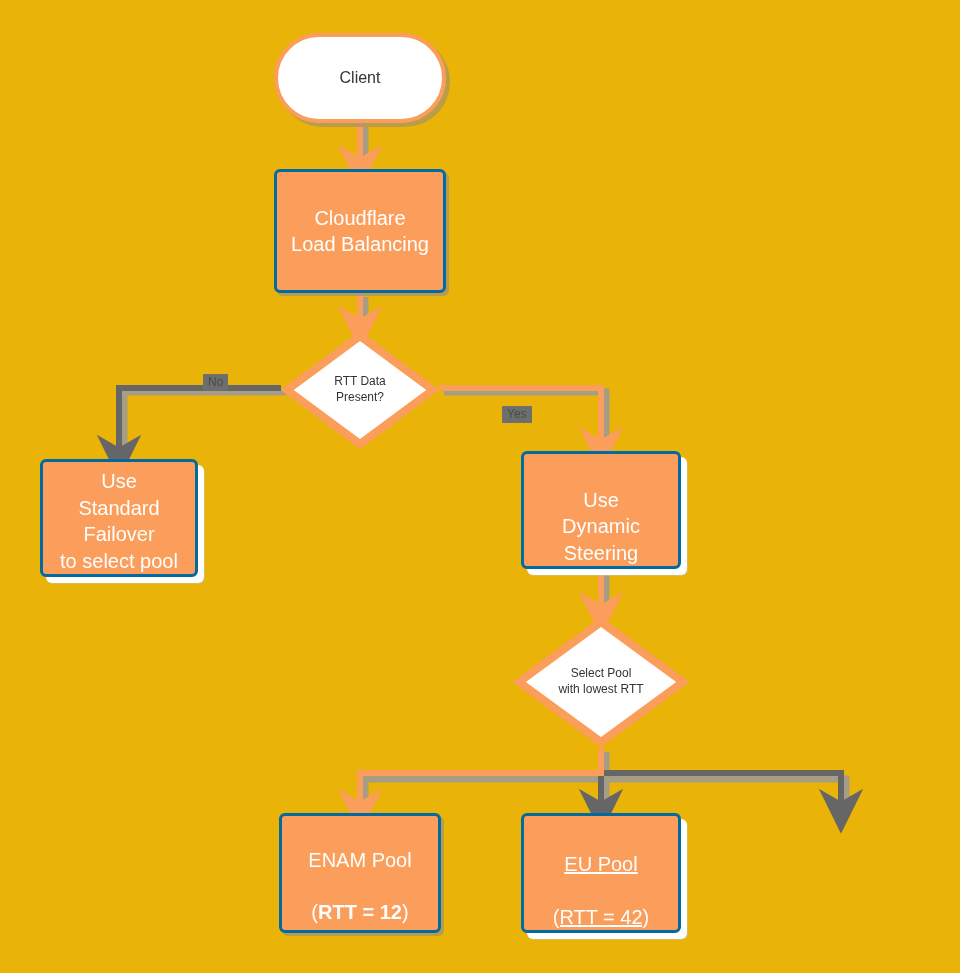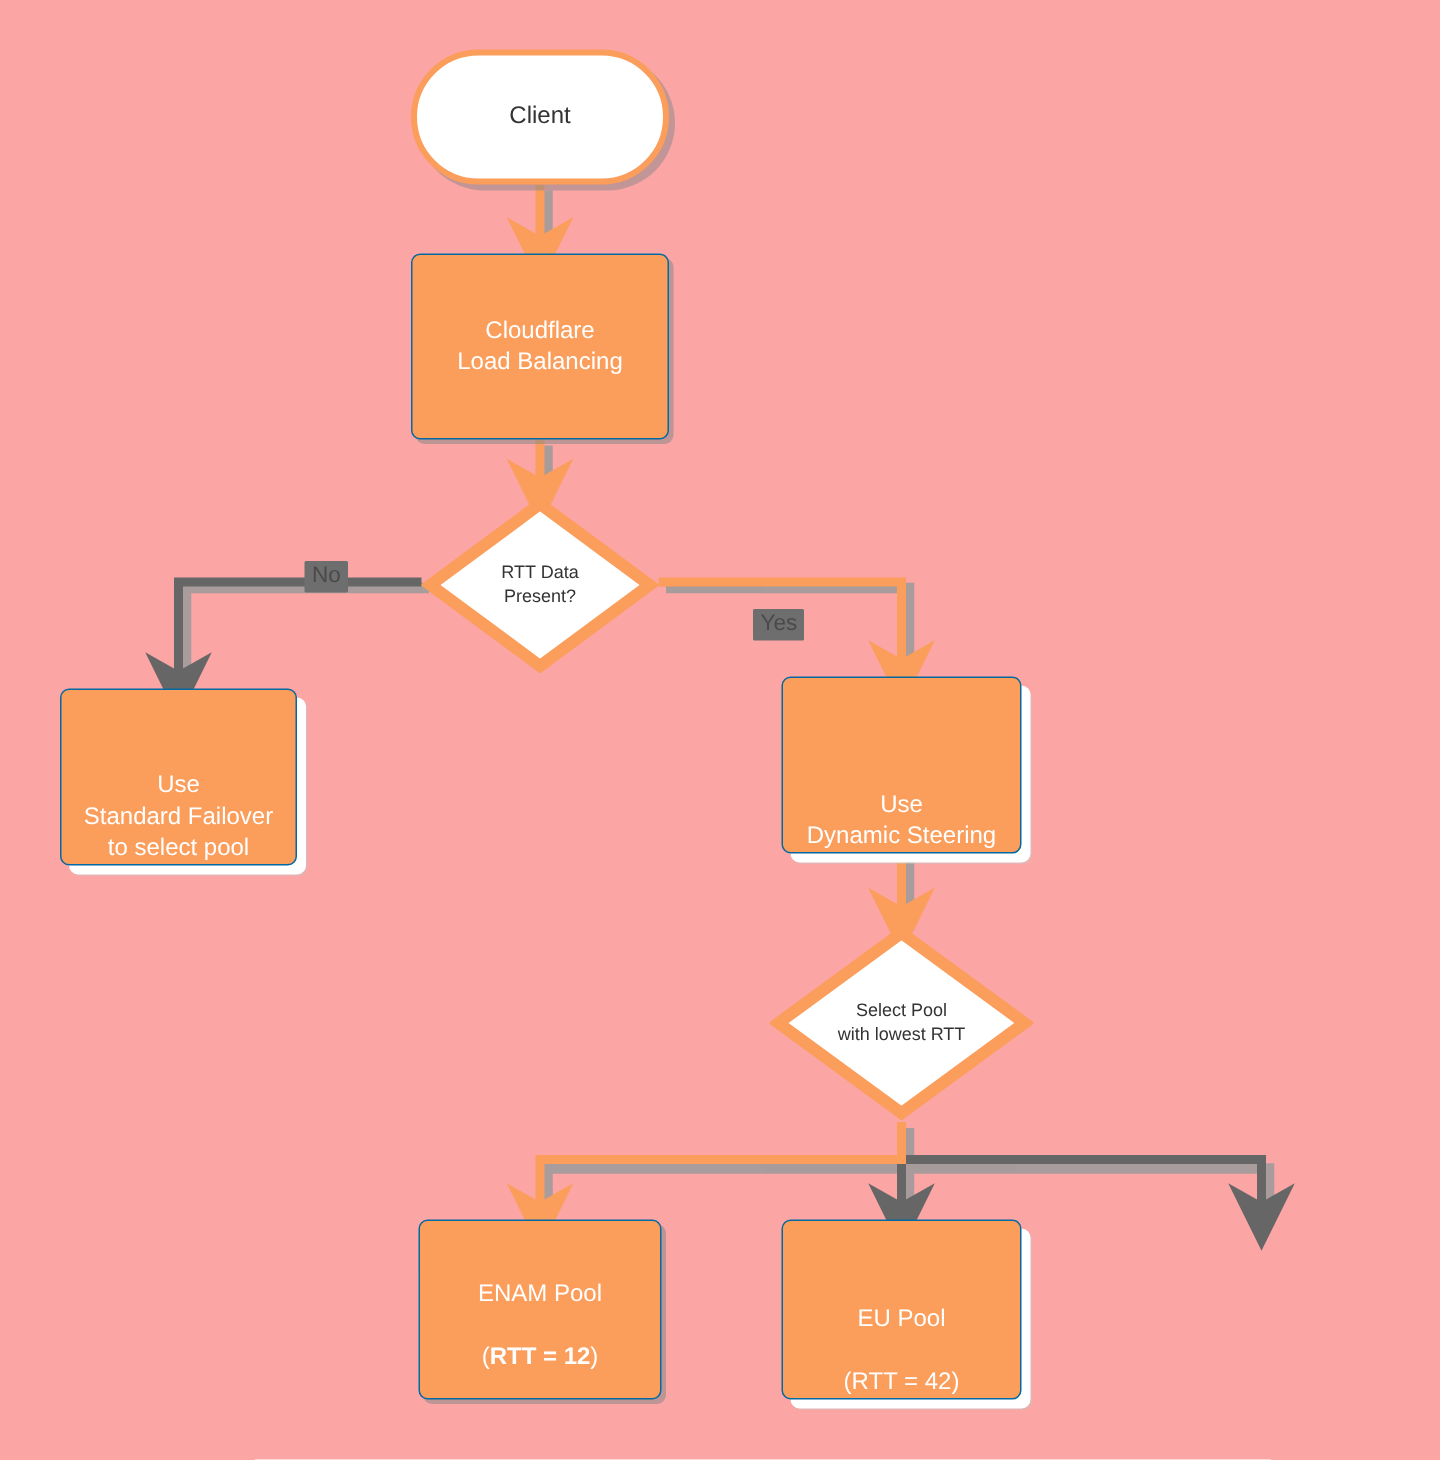--- a/index.html
+++ b/index.html
@@ -7,21 +7,21 @@
     padding: 0;
     background: #ffffff;
   }
   body {
     font-family: "Liberation Sans", sans-serif;
   }
   #canvas {
     position: relative;
     width: 960px;
     height: 973px;
-    background: #fca5a5;
+    background: #eab308;
     overflow: hidden;
   }
   #edge-layer {
     position: absolute;
     left: 0;
     top: 0;
     width: 960px;
     height: 973px;
   }
   .node {
@@ -36,24 +36,24 @@
   }
   .node-label {
     position: relative;
     z-index: 2;
     white-space: pre-line;
     padding: 0 6px;
   }
   
   .node-box {
     background: #fb9d5b;
-    border: 1px solid #0369a1;
+    border: 3px solid #0369a1;
     border-radius: 6px;
     color: #ffffff;
-    font-size: 16px;
+    font-size: 20px;
     box-shadow: 3px 3px 0 0 rgba(136,136,136,0.55);
   }
   .node-box.shadow-white {
     box-shadow: 6px 6px 0 0 #ffffff, 7px 7px 0 0 rgba(200,200,200,0.45);
     align-items: flex-end;
   }
   
   .node-stadium {
     background: #ffffff;
     border: 4px solid #fb9d5b;
@@ -75,21 +75,21 @@
     top: 0;
     width: 100%;
     height: 100%;
     z-index: 1;
   }
   .edge-label {
     position: absolute;
     z-index: 6;
     background: #6e6e6e;
     color: #4a4a4a;
-    font-size: 15px;
+    font-size: 12px;
     padding: 2px 5px;
     border-radius: 1px;
     line-height: 1.1;
     white-space: nowrap;
   }
   .bold-seg { font-weight: bold; text-align: center; }
 </style>
 </head>
 <body>
 
@@ -167,21 +167,21 @@
 with lowest RTT</span>
   </div>
 
   <div class="node node-box" style="left:279px; top:813px; width:162px; height:120px;">
     <span class="node-label">
       <span>ENAM Pool</span><br>
       <span>(</span><span class="bold-seg">RTT = 12</span><span>)</span>
     </span>
   </div>
 
-  <div class="node node-box shadow-white" style="left:521px; top:813px; width:160px; height:120px;">
+  <div class="node node-box shadow-white" style="left:521px; top:813px; width:160px; height:120px;text-decoration:underline;">
     <span class="node-label">
       <span>EU Pool</span><br>
       <span>(RTT = 42)</span>
     </span>
   </div>
 
 
   <div class="edge-label" style="left:203px; top:374px;">No</div>
   <div class="edge-label" style="left:502px; top:374px;margin-top:32px;">Yes</div>
 

